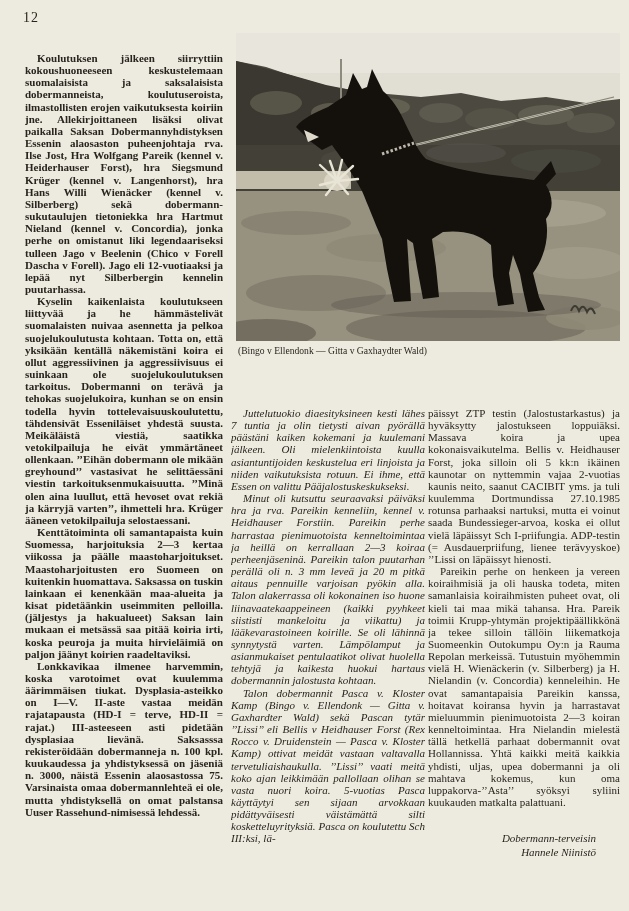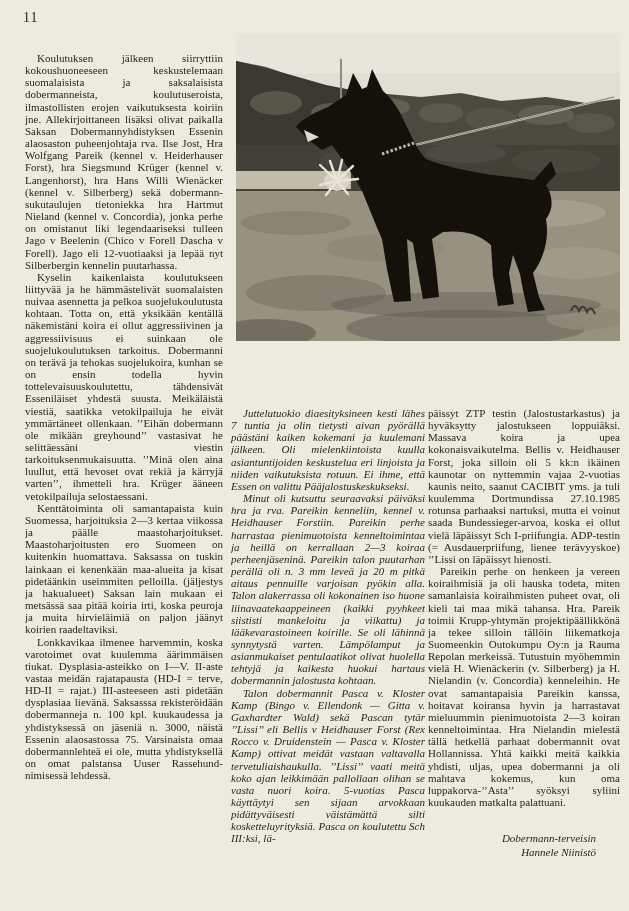--- a/index.html
+++ b/index.html
@@ -15,21 +15,21 @@
     font-size:14px;letter-spacing:1px;
   }
   .col{
     position:absolute;
     text-align:justify;
     font-size:11px;line-height:12.15px;
     overflow:hidden;
   }
   .col p{margin:0;text-indent:12px;}
   .col p.no-indent{text-indent:0;}
-  .col1{left:25px;top:52px;width:198px;height:836px;}
+  .col1{left:25px;top:52px;width:198px;height:836px;font-weight:bold;}
   .col2{left:231px;top:407px;width:194px;height:492px;font-style:italic;}
   .col3{left:428px;top:407px;width:192px;height:492px;}
   .photo-wrap{
     position:absolute;left:236px;top:33px;width:384px;height:308px;
     background:#dcd8cc;
   }
   .photo-wrap svg{display:block;width:100%;height:100%;}
   .caption{
     position:absolute;left:238px;top:345px;width:380px;
     font-size:9.6px;line-height:11.3px;
@@ -38,21 +38,21 @@
     margin-top:24px;
     text-align:right;
     padding-right:24px;
     font-style:italic;
     font-size:11px;line-height:13.5px;
   }
 </style>
 </head>
 <body>
 
-<div class="page-number">11</div>
+<div class="page-number">12</div>
 
 <div class="photo-wrap">
   <svg viewBox="0 0 384 308" preserveAspectRatio="none">
 
     <rect x="0" y="0" width="384" height="308" fill="#dcd8cb"></rect>
     <rect x="0" y="0" width="384" height="46" fill="#e8e5dc"></rect>
     <rect x="0" y="40" width="384" height="30" fill="#e1ded3"></rect>
 
     <path d="M0,28 L30,34 60,44 95,54 140,60 185,64 225,60 265,68 310,64 350,70 384,66 L384,162 L0,162 Z" fill="#4b4940"></path>
     <path d="M0,28 L55,42 90,52 120,58 120,110 0,120 Z" fill="#3a3830"></path>
@@ -128,20 +128,21 @@
         <path d="M101,148 L84,152"></path>
       <path d="M101,148 L90,162"></path>
         <path d="M101,148 L112,161"></path>
     </g>
 
     <path d="M335,278 q4,-10 8,0 q4,-9 8,1 q4,-8 8,2" stroke="#3c3a31" stroke-width="2" fill="none"></path>
   </svg>
 </div>
 
 <div class="caption">
+  <div>(Bingo v Ellendonk — Gitta v Gaxhaydter Wald)</div>
 </div>
 
 <div class="col col1">
   <p>Koulutuksen jälkeen siirryttiin kokoushuoneeseen keskustelemaan suomalaisista ja saksalaisista dobermanneista, koulutuseroista, ilmastollisten erojen vaikutuksesta koiriin jne. Allekirjoittaneen lisäksi olivat paikalla Saksan Dobermannyhdistyksen Essenin alaosaston puheenjohtaja rva. Ilse Jost, Hra Wolfgang Pareik (kennel v. Heiderhauser Forst), hra Siegsmund Krüger (kennel v. Langenhorst), hra Hans Willi Wienäcker (kennel v. Silberberg) sekä dobermann-sukutaulujen tietoniekka hra Hartmut Nieland (kennel v. Concordia), jonka perhe on omistanut liki legendaariseksi tulleen Jago v Beelenin (Chico v Forell Dascha v Forell). Jago eli 12-vuotiaaksi ja lepää nyt Silberbergin kennelin puutarhassa.</p>
   <p>Kyselin kaikenlaista koulutukseen liittyvää ja he hämmästelivät suomalaisten nuivaa asennetta ja pelkoa suojelukoulutusta kohtaan. Totta on, että yksikään kentällä näkemistäni koira ei ollut aggressiivinen ja aggressiivisuus ei suinkaan ole suojelukoulutuksen tarkoitus. Dobermanni on terävä ja tehokas suojelukoira, kunhan se on ensin todella hyvin tottelevaisuuskoulutettu, tähdensivät Esseniläiset yhdestä suusta. Meikäläistä viestiä, saatikka vetokilpailuja he eivät ymmärtäneet ollenkaan. ’’Eihän dobermann ole mikään greyhound’’ vastasivat he selittäessäni viestin tarkoituksenmukaisuutta. ’’Minä olen aina luullut, että hevoset ovat rekiä ja kärryjä varten’’, ihmetteli hra. Krüger ääneen vetokilpailuja selostaessani.</p>
   <p>Kenttätoiminta oli samantapaista kuin Suomessa, harjoituksia 2—3 kertaa viikossa ja päälle maastoharjoitukset. Maastoharjoitusten ero Suomeen on kuitenkin huomattava. Saksassa on tuskin lainkaan ei kenenkään maa-alueita ja kisat pidetäänkin useimmiten pelloilla. (jäljestys ja hakualueet) Saksan lain mukaan ei metsässä saa pitää koiria irti, koska peuroja ja muita hirvieläimiä on paljon jäänyt koirien raadeltaviksi.</p>
   <p>Lonkkavikaa ilmenee harvemmin, koska varotoimet ovat kuulemma äärimmäisen tiukat. Dysplasia-asteikko on I—V. II-aste vastaa meidän rajatapausta (HD-I = terve, HD-II = rajat.) III-asteeseen asti pidetään dysplasiaa lievänä. Saksasssa rekisteröidään dobermanneja n. 100 kpl. kuukaudessa ja yhdistyksessä on jäseniä n. 3000, näistä Essenin alaosastossa 75. Varsinaista omaa dobermannlehteä ei ole, mutta yhdistyksellä on omat palstansa Uuser Rassehund-nimisessä lehdessä.</p>
 </div>
 
 <div class="col col2">

